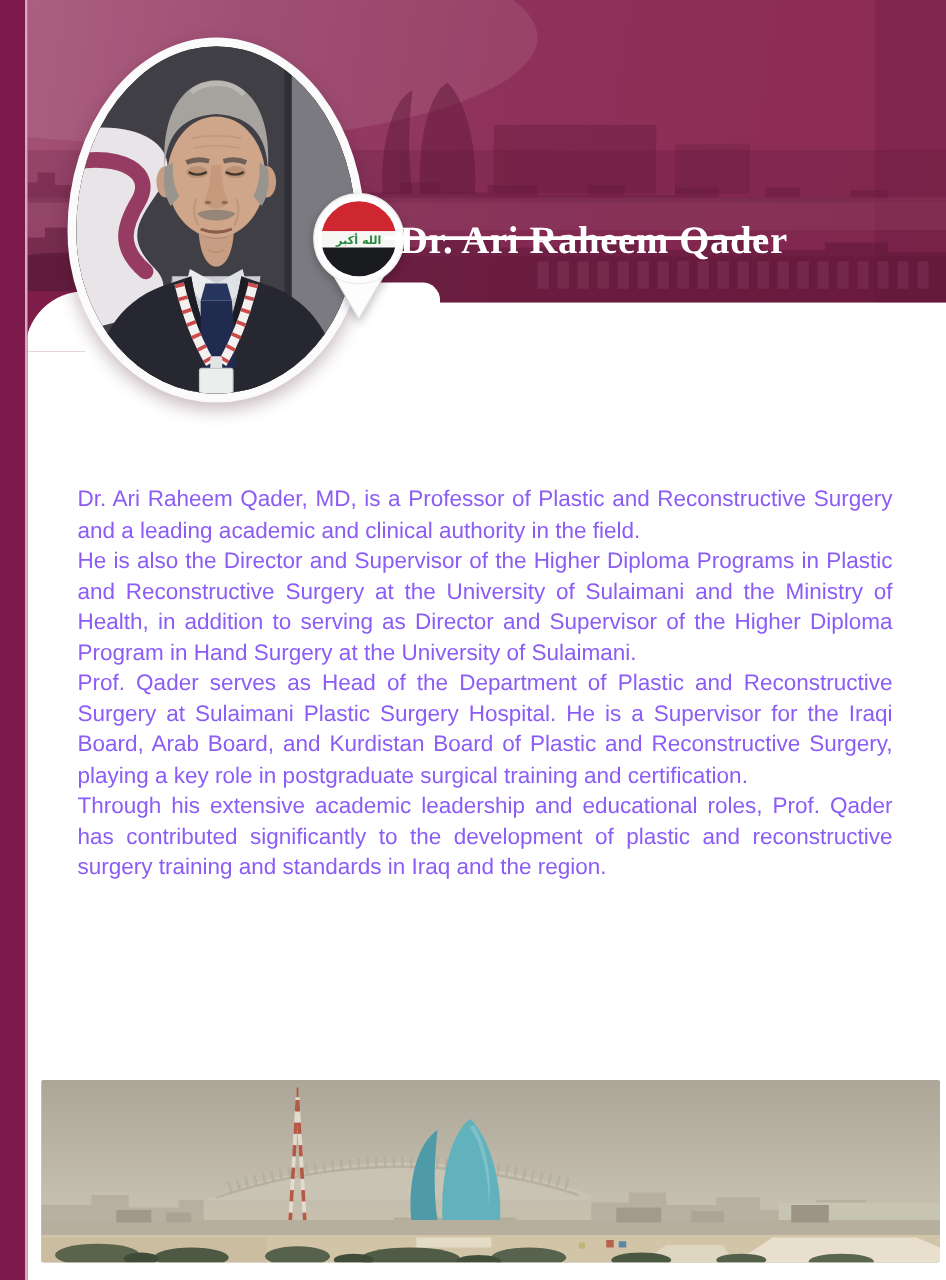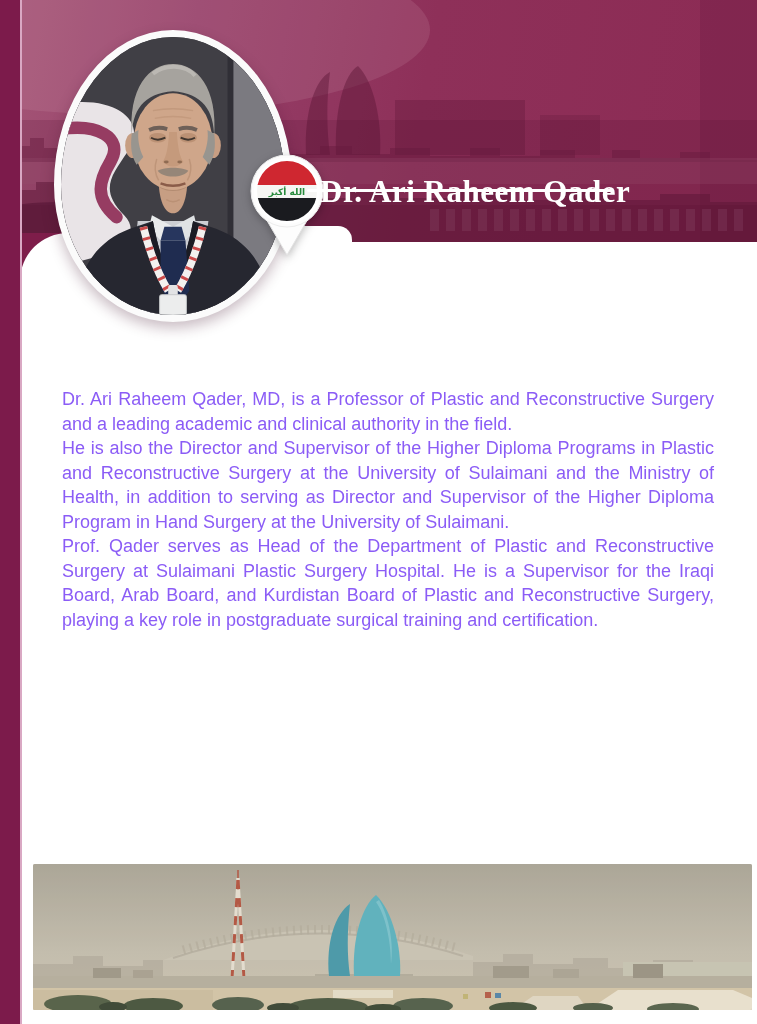--- a/index.html
+++ b/index.html
@@ -236,15 +236,16 @@
     </svg>
   </div>
 
   <h1 class="title">Dr. Ari Raheem Qader</h1>
   <div class="title-underline"></div>
 
   <div class="bio">
     <p>Dr. Ari Raheem Qader, MD, is a Professor of Plastic and Reconstructive Surgery and a leading academic and clinical authority in the field.</p>
     <p>He is also the Director and Supervisor of the Higher Diploma Programs in Plastic and Reconstructive Surgery at the University of Sulaimani and the Ministry of Health, in addition to serving as Director and Supervisor of the Higher Diploma Program in Hand Surgery at the University of Sulaimani.</p>
     <p>Prof. Qader serves as Head of the Department of Plastic and Reconstructive Surgery at Sulaimani Plastic Surgery Hospital. He is a Supervisor for the Iraqi Board, Arab Board, and Kurdistan Board of Plastic and Reconstructive Surgery, playing a key role in postgraduate surgical training and certification.</p>
+    <p>Through his extensive academic leadership and educational roles, Prof. Qader has contributed significantly to the development of plastic and reconstructive surgery training and standards in Iraq and the region.</p>
   </div>
 
 </div>
 
 </body></html>

